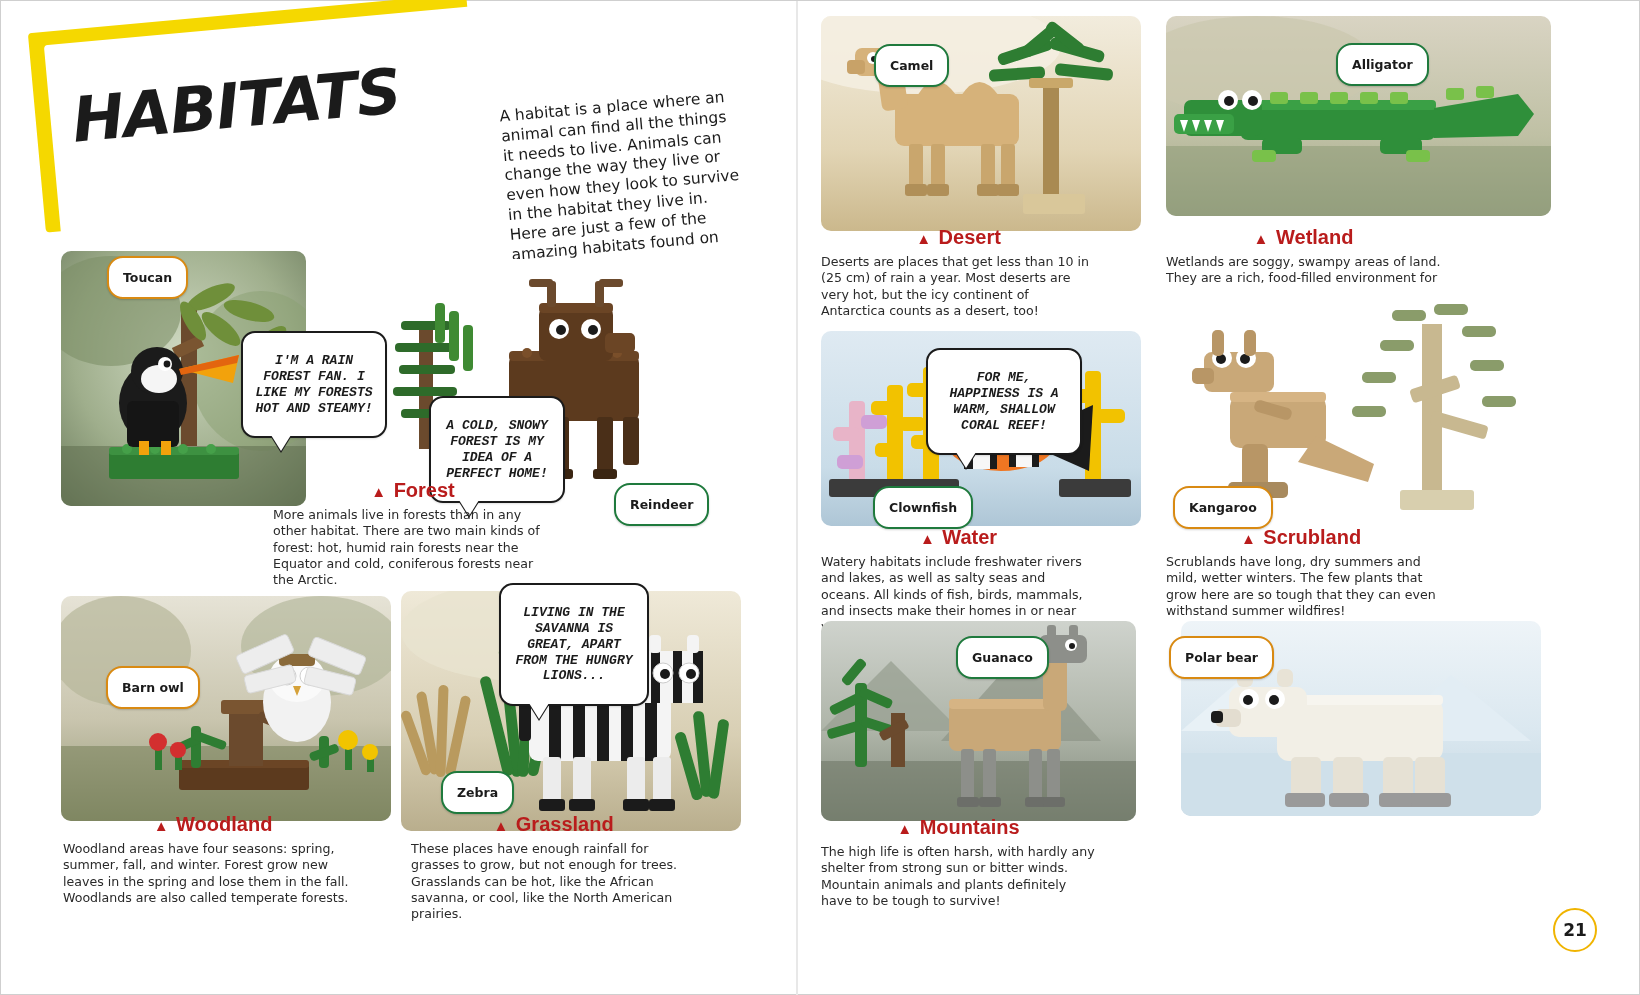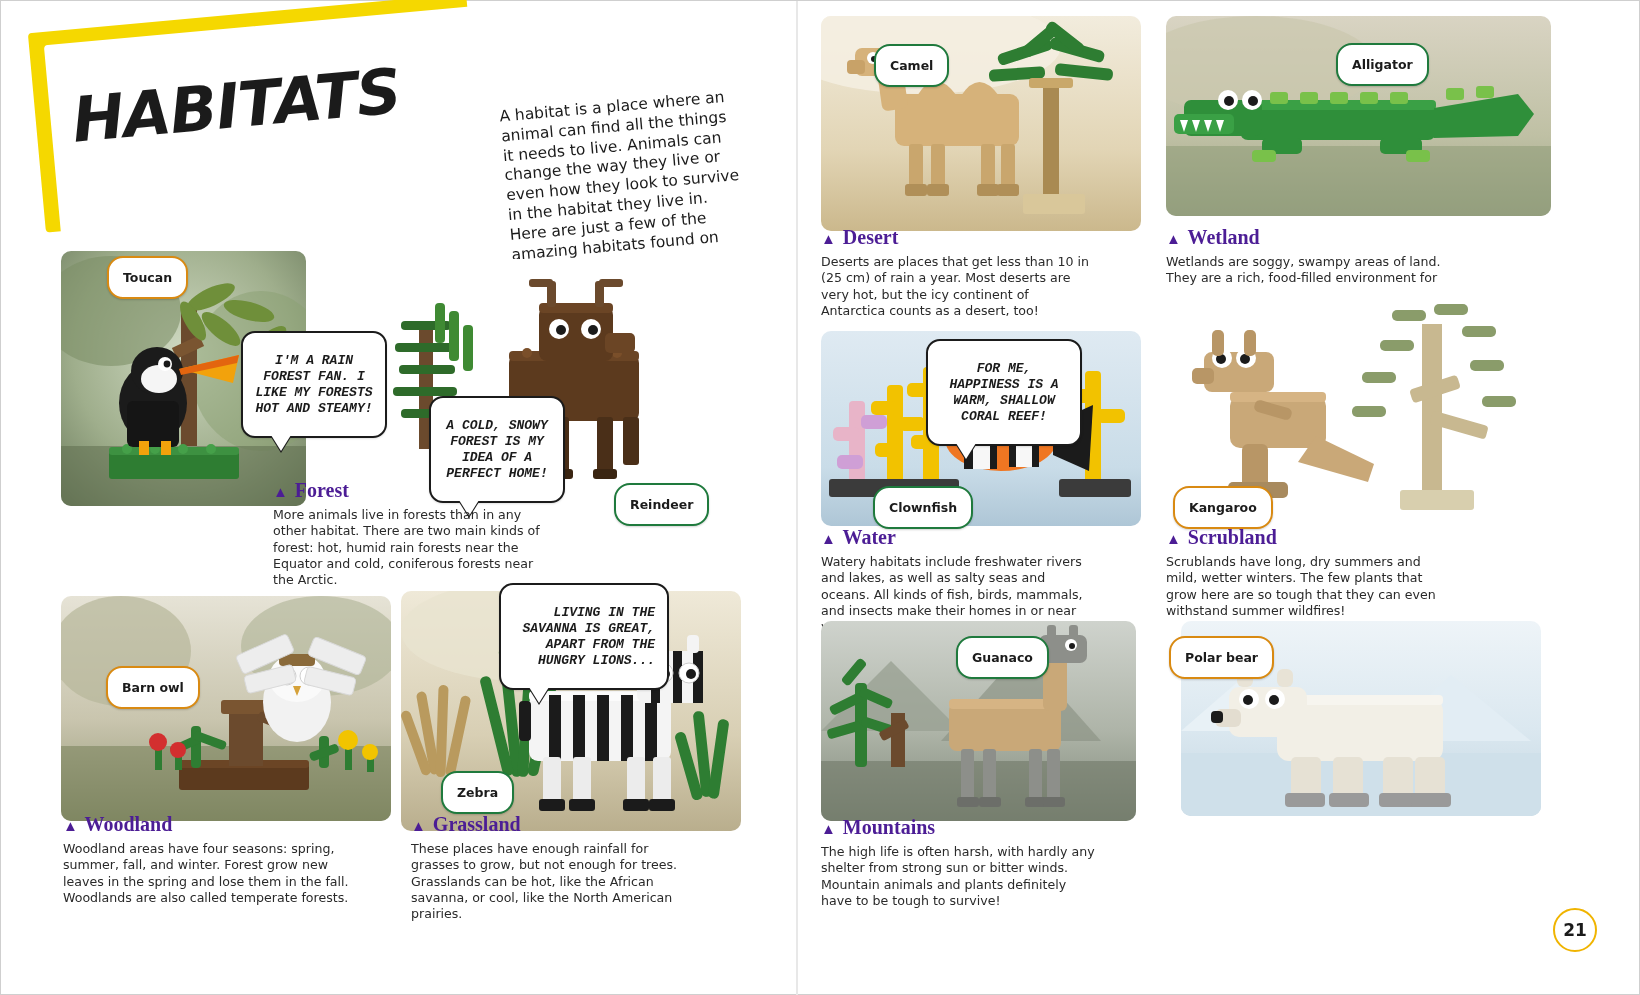--- a/index.html
+++ b/index.html
@@ -58,22 +58,23 @@
   .photo {
     position:absolute;
     border-radius:10px;
     overflow:hidden;
   }
 
   
   .sect { position:absolute; }
   .sect h3 {
     margin:0 0 5px 0;
-    font-size:20px; font-weight:bold; color:#4c1d95;
-    font-family:Liberation Serif, serif;
+    font-size:20px; font-weight:bold; color:#b91c1c;
+    font-family:Liberation Sans, sans-serif;
+    text-align:center;
   }
   .sect h3 .tri { font-size:15px; margin-right:2px; }
   .sect p {
     margin:0;
     font-size:12.6px; line-height:1.30; color:#2a2a2a;
     font-family:"DejaVu Sans", sans-serif;
   }
 
   
   .tag {
@@ -369,21 +370,21 @@
       <rect x="226" y="166" width="18" height="48" rx="3" fill="#ececec"></rect>
       <rect x="252" y="166" width="18" height="48" rx="3" fill="#ececec"></rect>
       <rect x="138" y="208" width="26" height="12" rx="3" fill="#1b1b1b"></rect>
       <rect x="168" y="208" width="26" height="12" rx="3" fill="#1b1b1b"></rect>
       <rect x="222" y="208" width="26" height="12" rx="3" fill="#1b1b1b"></rect>
       <rect x="248" y="208" width="26" height="12" rx="3" fill="#1b1b1b"></rect>
 
       <rect x="118" y="110" width="12" height="40" rx="4" fill="#1b1b1b"></rect>
     </svg>
   </div>
-  <div class="bubble" style="left:498px; top:582px; width:170px;text-align:right;">LIVING IN THE SAVANNA IS GREAT, APART FROM THE HUNGRY LIONS...</div>
+  <div class="bubble" style="left:498px; top:582px; width:150px;">LIVING IN THE SAVANNA IS GREAT, APART FROM THE HUNGRY LIONS...</div>
   <div class="tag" style="left:440px; top:770px;">Zebra</div>
 
   <div class="sect" style="left:410px; top:812px; width:285px;">
     <h3><span class="tri">▲</span> <span>Grassland</span></h3>
     <p>These places have enough rainfall for grasses to grow, but not enough for trees. Grasslands can be hot, like the African savanna, or cool, like the North American prairies.</p>
   </div>
 
   <div class="photo" style="left:820px; top:15px; width:320px; height:215px;">
     <svg width="320" height="215" viewBox="0 0 320 215">
       <defs>
@@ -476,21 +477,21 @@
       <rect x="143" y="78" width="9" height="60" fill="#1b1b1b"></rect>
       <rect x="169" y="78" width="7" height="60" fill="#1b1b1b"></rect>
       <rect x="188" y="80" width="7" height="56" fill="#1b1b1b"></rect>
       <rect x="211" y="80" width="7" height="56" fill="#1b1b1b"></rect>
       <circle cx="150" cy="96" r="9" fill="#ffffff"></circle>
         <circle cx="149" cy="97" r="4.5" fill="#1b1b1b"></circle>
       <path d="M232 92 L272 74 L268 140 L232 124 Z" fill="#1b1b1b"></path>
       <path d="M168 78 L196 58 L206 78 Z" fill="#1b1b1b"></path>
     </svg>
   </div>
-  <div class="bubble" style="left:925px; top:338px; width:156px;">FOR ME, HAPPINESS IS A WARM, SHALLOW CORAL REEF!</div>
+  <div class="bubble" style="left:925px; top:347px; width:156px;">FOR ME, HAPPINESS IS A WARM, SHALLOW CORAL REEF!</div>
   <div class="tag" style="left:872px; top:485px;">Clownfish</div>
 
   <div class="sect" style="left:820px; top:525px; width:275px;">
     <h3><span class="tri">▲</span> <span>Water</span></h3>
     <p>Watery habitats include freshwater rivers and lakes, as well as salty seas and oceans. All kinds of fish, birds, mammals, and insects make their homes in or near water.</p>
   </div>
 
   <div class="photo" style="left:820px; top:620px; width:315px; height:200px;">
     <svg width="315" height="200" viewBox="0 0 315 200">
       <defs>

